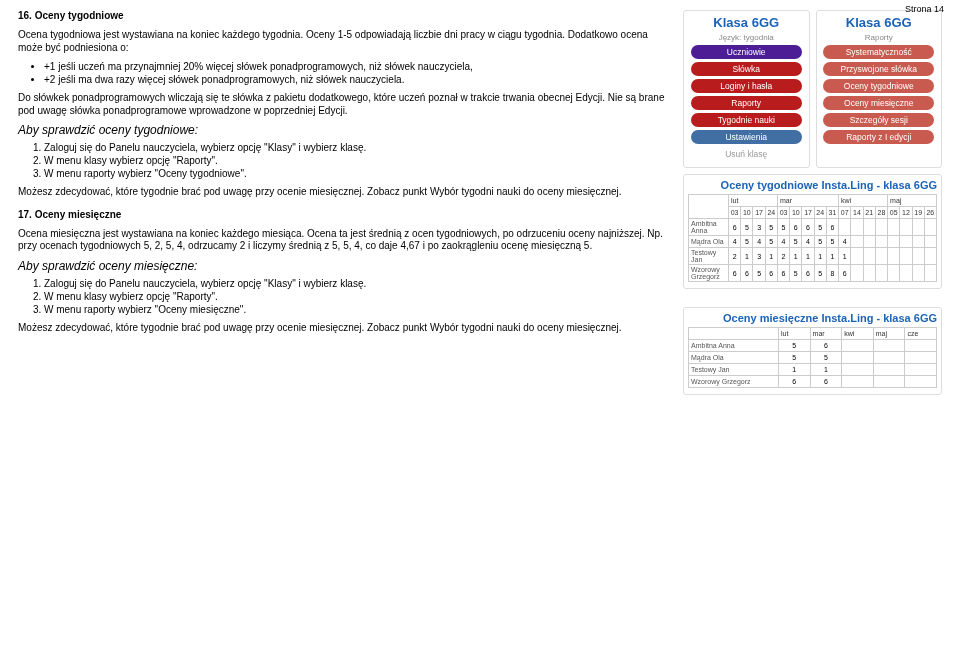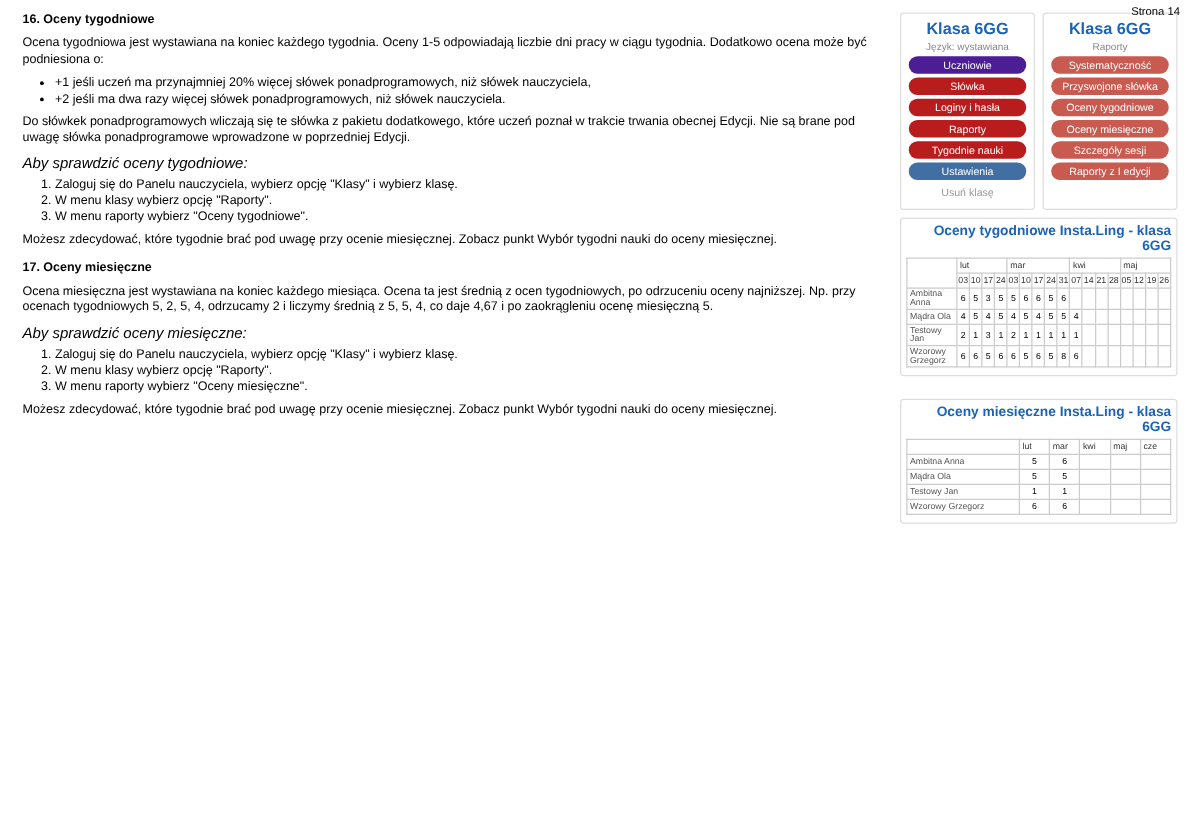--- a/index.html
+++ b/index.html
@@ -9,21 +9,21 @@
     color: #000;
     background: #fff;
     width: 960px;
     height: 654px;
     position: relative;
     padding: 10px 18px;
   }
   .page-no { position: absolute; top: 4px; right: 16px; font-size: 9px; }
   .row { display: flex; gap: 14px; }
   .left-col { flex: 1; }
-  .right-col { width: 222px; display: flex; flex-direction: column; gap: 6px; }
+  .right-col { width: 259px; display: flex; flex-direction: column; gap: 6px; }
   h2.sect-title { font-size: 10px; font-weight: bold; margin-bottom: 8px; }
   .para { font-size: 10px; line-height: 1.25; margin-bottom: 6px; }
   .pre-list { font-size: 12px; margin-bottom: 4px; font-style: italic; }
   ul.bul { list-style: disc; margin: 0 0 6px 26px; font-size: 10px; line-height: 1.3; }
   ol.num { list-style: decimal; margin: 0 0 6px 26px; font-size: 10px; line-height: 1.3; }
   .card-pair { display: flex; gap: 6px; }
   .side-card {
     flex: 1;
     border: 1px solid #ddd;
     border-radius: 3px;
@@ -84,21 +84,21 @@
       <li>W menu klasy wybierz opcję "Raporty".</li>
       <li>W menu raporty wybierz "Oceny miesięczne".</li>
     </ol>
     <p class="para">Możesz zdecydować, które tygodnie brać pod uwagę przy ocenie miesięcznej. Zobacz punkt Wybór tygodni nauki do oceny miesięcznej.</p>
   </div>
 
   <div class="right-col">
     <div class="card-pair">
       <div class="side-card">
         <div class="ttl">Klasa 6GG</div>
-        <div class="sub">Język: wystawiana</div>
+        <div class="sub">Język: tygodnia</div>
         <div class="mitem gray">Uczniowie</div>
         <div class="mitem">Słówka</div>
         <div class="mitem">Loginy i hasła</div>
         <div class="mitem">Raporty</div>
         <div class="mitem">Tygodnie nauki</div>
         <div class="mitem dark">Ustawienia</div>
         <div class="mitem flat">Usuń klasę</div>
       </div>
       <div class="side-card">
         <div class="ttl">Klasa 6GG</div>

